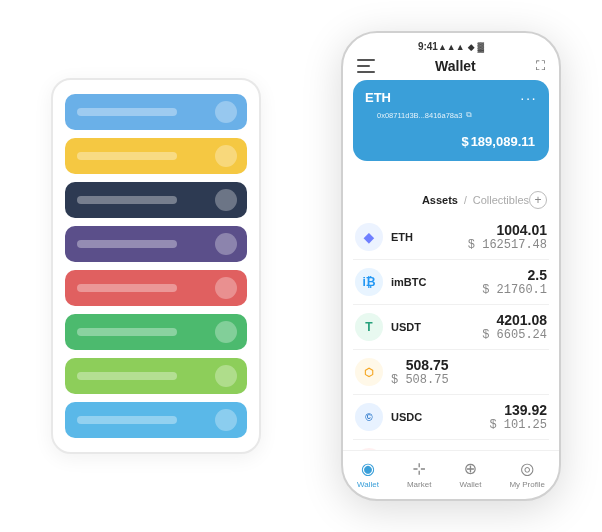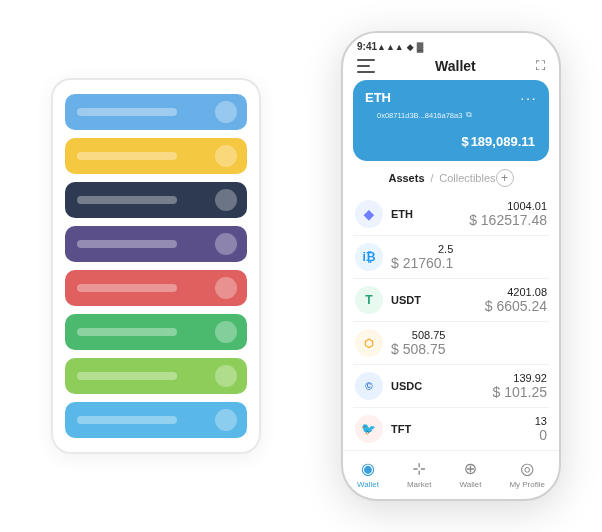--- a/index.html
+++ b/index.html
@@ -90,21 +90,21 @@
       box-shadow: 0 8px 40px rgba(0,0,0,0.15);
       overflow: hidden;
       z-index: 2;
       display: flex;
       flex-direction: column;
     }
 
     .phone-notch-bar {
       display: flex;
       align-items: center;
-      justify-content: flex-start;
+      justify-content: center;
       padding: 8px 14px 2px;
       font-size: 9px;
       color: #333;
       flex-shrink: 0;
     }
 
     .status-time { font-weight: 600; font-size: 10px; }
     .status-icons { display: flex; align-items: center; gap: 3px; font-size: 9px; }
 
     .phone-header {
@@ -180,23 +180,24 @@
       font-weight: 700;
       text-align: right;
     }
 
     .eth-card-amount span { font-size: 13px; margin-right: 2px; }
 
     
     .assets-bar {
       display: flex;
       align-items: center;
-      justify-content: center;
+      justify-content: flex-end;
       padding: 0 12px 6px;
       flex-shrink: 0;
+      margin-top: 22px;
     }
 
     .assets-tabs { display: flex; align-items: center; gap: 6px; }
     .assets-tab-active {
       font-size: 11px;
       font-weight: 700;
       color: #222;
     }
     .assets-tab-sep { font-size: 10px; color: #aaa; }
     .assets-tab-inactive {
@@ -250,28 +251,29 @@
       font-weight: 600;
       color: #222;
       flex: 1;
     }
 
     .asset-amounts {
       text-align: right;
     }
 
     .asset-amount-main {
-      font-size: 11px;
-      font-weight: 400;
+      font-size: 14px;
+      font-weight: 700;
       color: #222;
     }
 
     .asset-amount-usd {
-      font-size: 14px;
+      font-size: 12px;
       color: #888;
+      font-family: Liberation Mono, monospace;
     }
 
     
     .bottom-nav {
       display: flex;
       justify-content: space-around;
       padding: 8px 0 10px;
       border-top: 1px solid #f0f0f0;
       flex-shrink: 0;
     }
@@ -387,20 +389,21 @@
         <div class="asset-logo logo-eth">◆</div>
         <span class="asset-name">ETH</span>
         <div class="asset-amounts">
           <div class="asset-amount-main">1004.01</div>
           <div class="asset-amount-usd">$ 162517.48</div>
         </div>
       </div>
 
       <div class="asset-item">
         <div class="asset-logo logo-imbtc" style="font-size:12px;font-weight:700;">i₿</div>
+        <span class="asset-name">imBTC</span>
         <div class="asset-amounts">
           <div class="asset-amount-main">2.5</div>
           <div class="asset-amount-usd">$ 21760.1</div>
         </div>
       </div>
 
       <div class="asset-item">
         <div class="asset-logo logo-usdt" style="font-size:12px;font-weight:700;">T</div>
         <span class="asset-name">USDT</span>
         <div class="asset-amounts">

